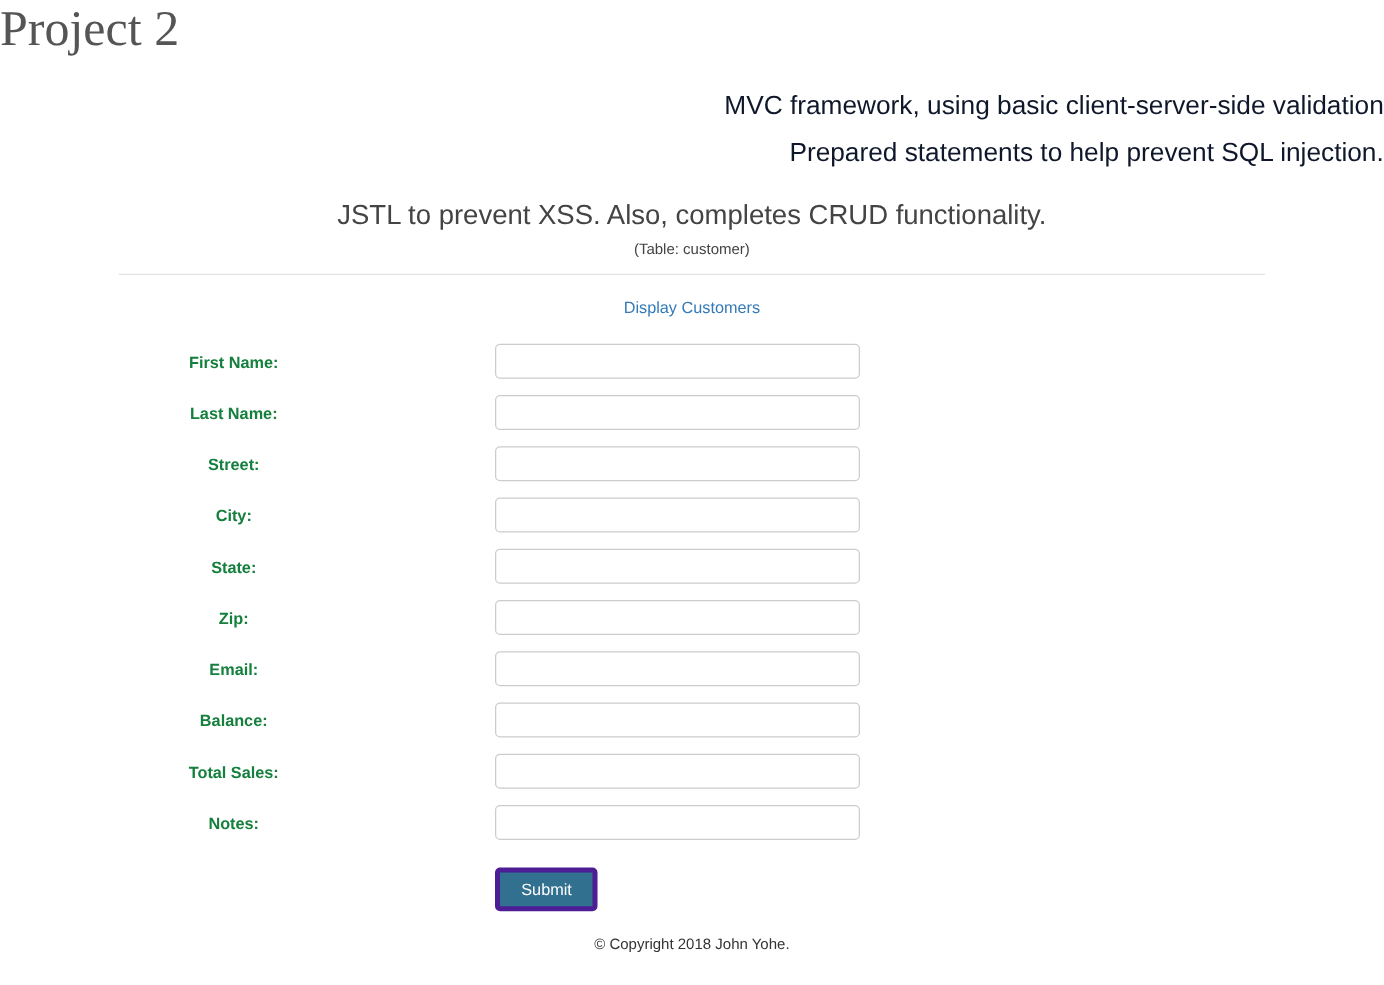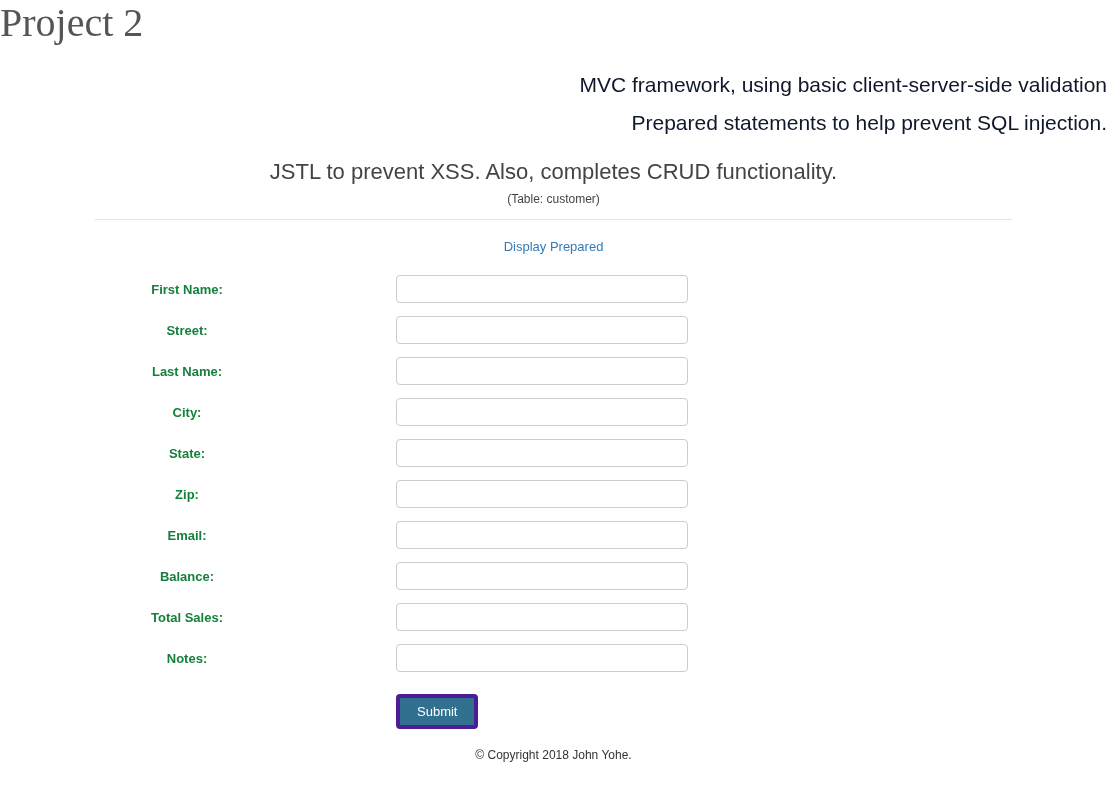--- a/index.html
+++ b/index.html
@@ -139,37 +139,37 @@
     <span class="line2">Prepared statements to help prevent SQL injection.</span>
   </div>
 
   <div class="subtitle-2">JSTL to prevent XSS. Also, completes CRUD functionality.</div>
 
   <div class="table-note">(Table: customer)</div>
 
   <hr class="divider">
 
   <div class="display-link-wrap">
-    <a class="display-link" href="#">Display Prepared</a>
+    <a class="display-link" href="#">Display Customers</a>
   </div>
 
   <div class="form">
 
     <div class="form-row">
       <div class="form-label">First Name:</div>
       <input class="form-input" type="text" value="" style="">
     </div>
 
     <div class="form-row">
+      <div class="form-label">Last Name:</div>
+      <input class="form-input" type="text" value="" style="">
+    </div>
+
+    <div class="form-row">
       <div class="form-label">Street:</div>
-      <input class="form-input" type="text" value="" style="">
-    </div>
-
-    <div class="form-row">
-      <div class="form-label">Last Name:</div>
       <input class="form-input" type="text" value="" style="">
     </div>
 
     <div class="form-row">
       <div class="form-label">City:</div>
       <input class="form-input" type="text" value="" style="">
     </div>
 
     <div class="form-row">
       <div class="form-label">State:</div>

